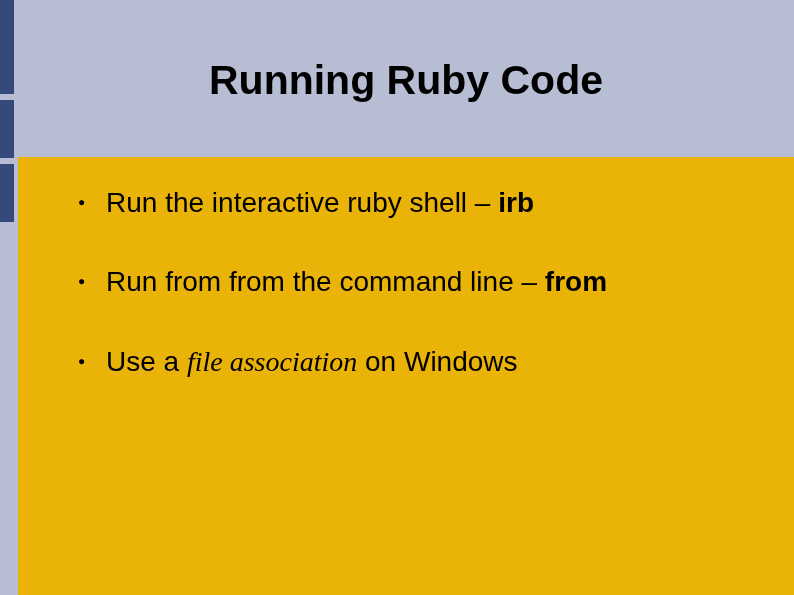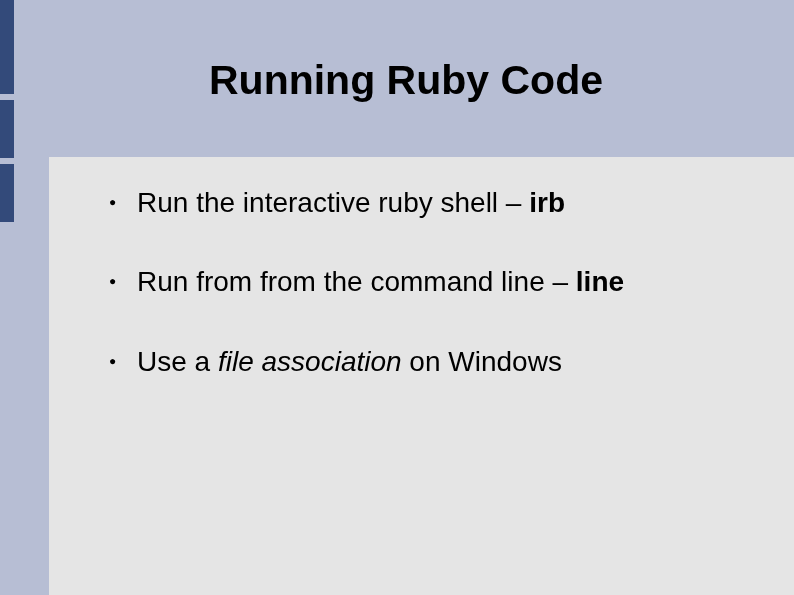--- a/index.html
+++ b/index.html
@@ -40,23 +40,22 @@
     font-weight: bold;
     color: #000;
     text-align: center;
   }
   .content-area {
     position: absolute;
     left: 18px;
     top: 157px;
     right: 0;
     bottom: 0;
-    background: #e5e5e5;
+    background: #eab308;
     padding: 28px 40px 12px 60px;
-    margin-left: 31px;
   }
   .bullet-list {
     list-style: none;
   }
   .bullet-item {
     position: relative;
     font-size: 28px;
     color: #000;
     margin-bottom: 43px;
     padding-left: 28px;
@@ -68,38 +67,39 @@
     left: 0;
     top: 10px;
     font-size: 12px;
     color: #000;
   }
   .bold {
     font-weight: bold;
   }
   .italic {
     font-style: italic;
+    font-family: Liberation Serif, serif;
   }
 </style>
 </head>
 <body>
 
 <div class="sidebar-bar bar1"></div>
 <div class="sidebar-bar bar2"></div>
 <div class="sidebar-bar bar3"></div>
 
 <div class="header-area">
   <h1 class="title">Running Ruby Code</h1>
 </div>
 
 <div class="content-area">
   <ul class="bullet-list">
     <li class="bullet-item">
       <span>Run the interactive ruby shell – </span><span class="bold">irb</span><span></span>
     </li>
     <li class="bullet-item">
-      <span>Run from from the command line – </span><span class="bold">line</span><span></span>
+      <span>Run from from the command line – </span><span class="bold">from</span><span></span>
     </li>
     <li class="bullet-item">
       <span>Use a </span><span class="italic">file association</span><span> on Windows</span>
     </li>
   </ul>
 </div>
 
 </body></html>

